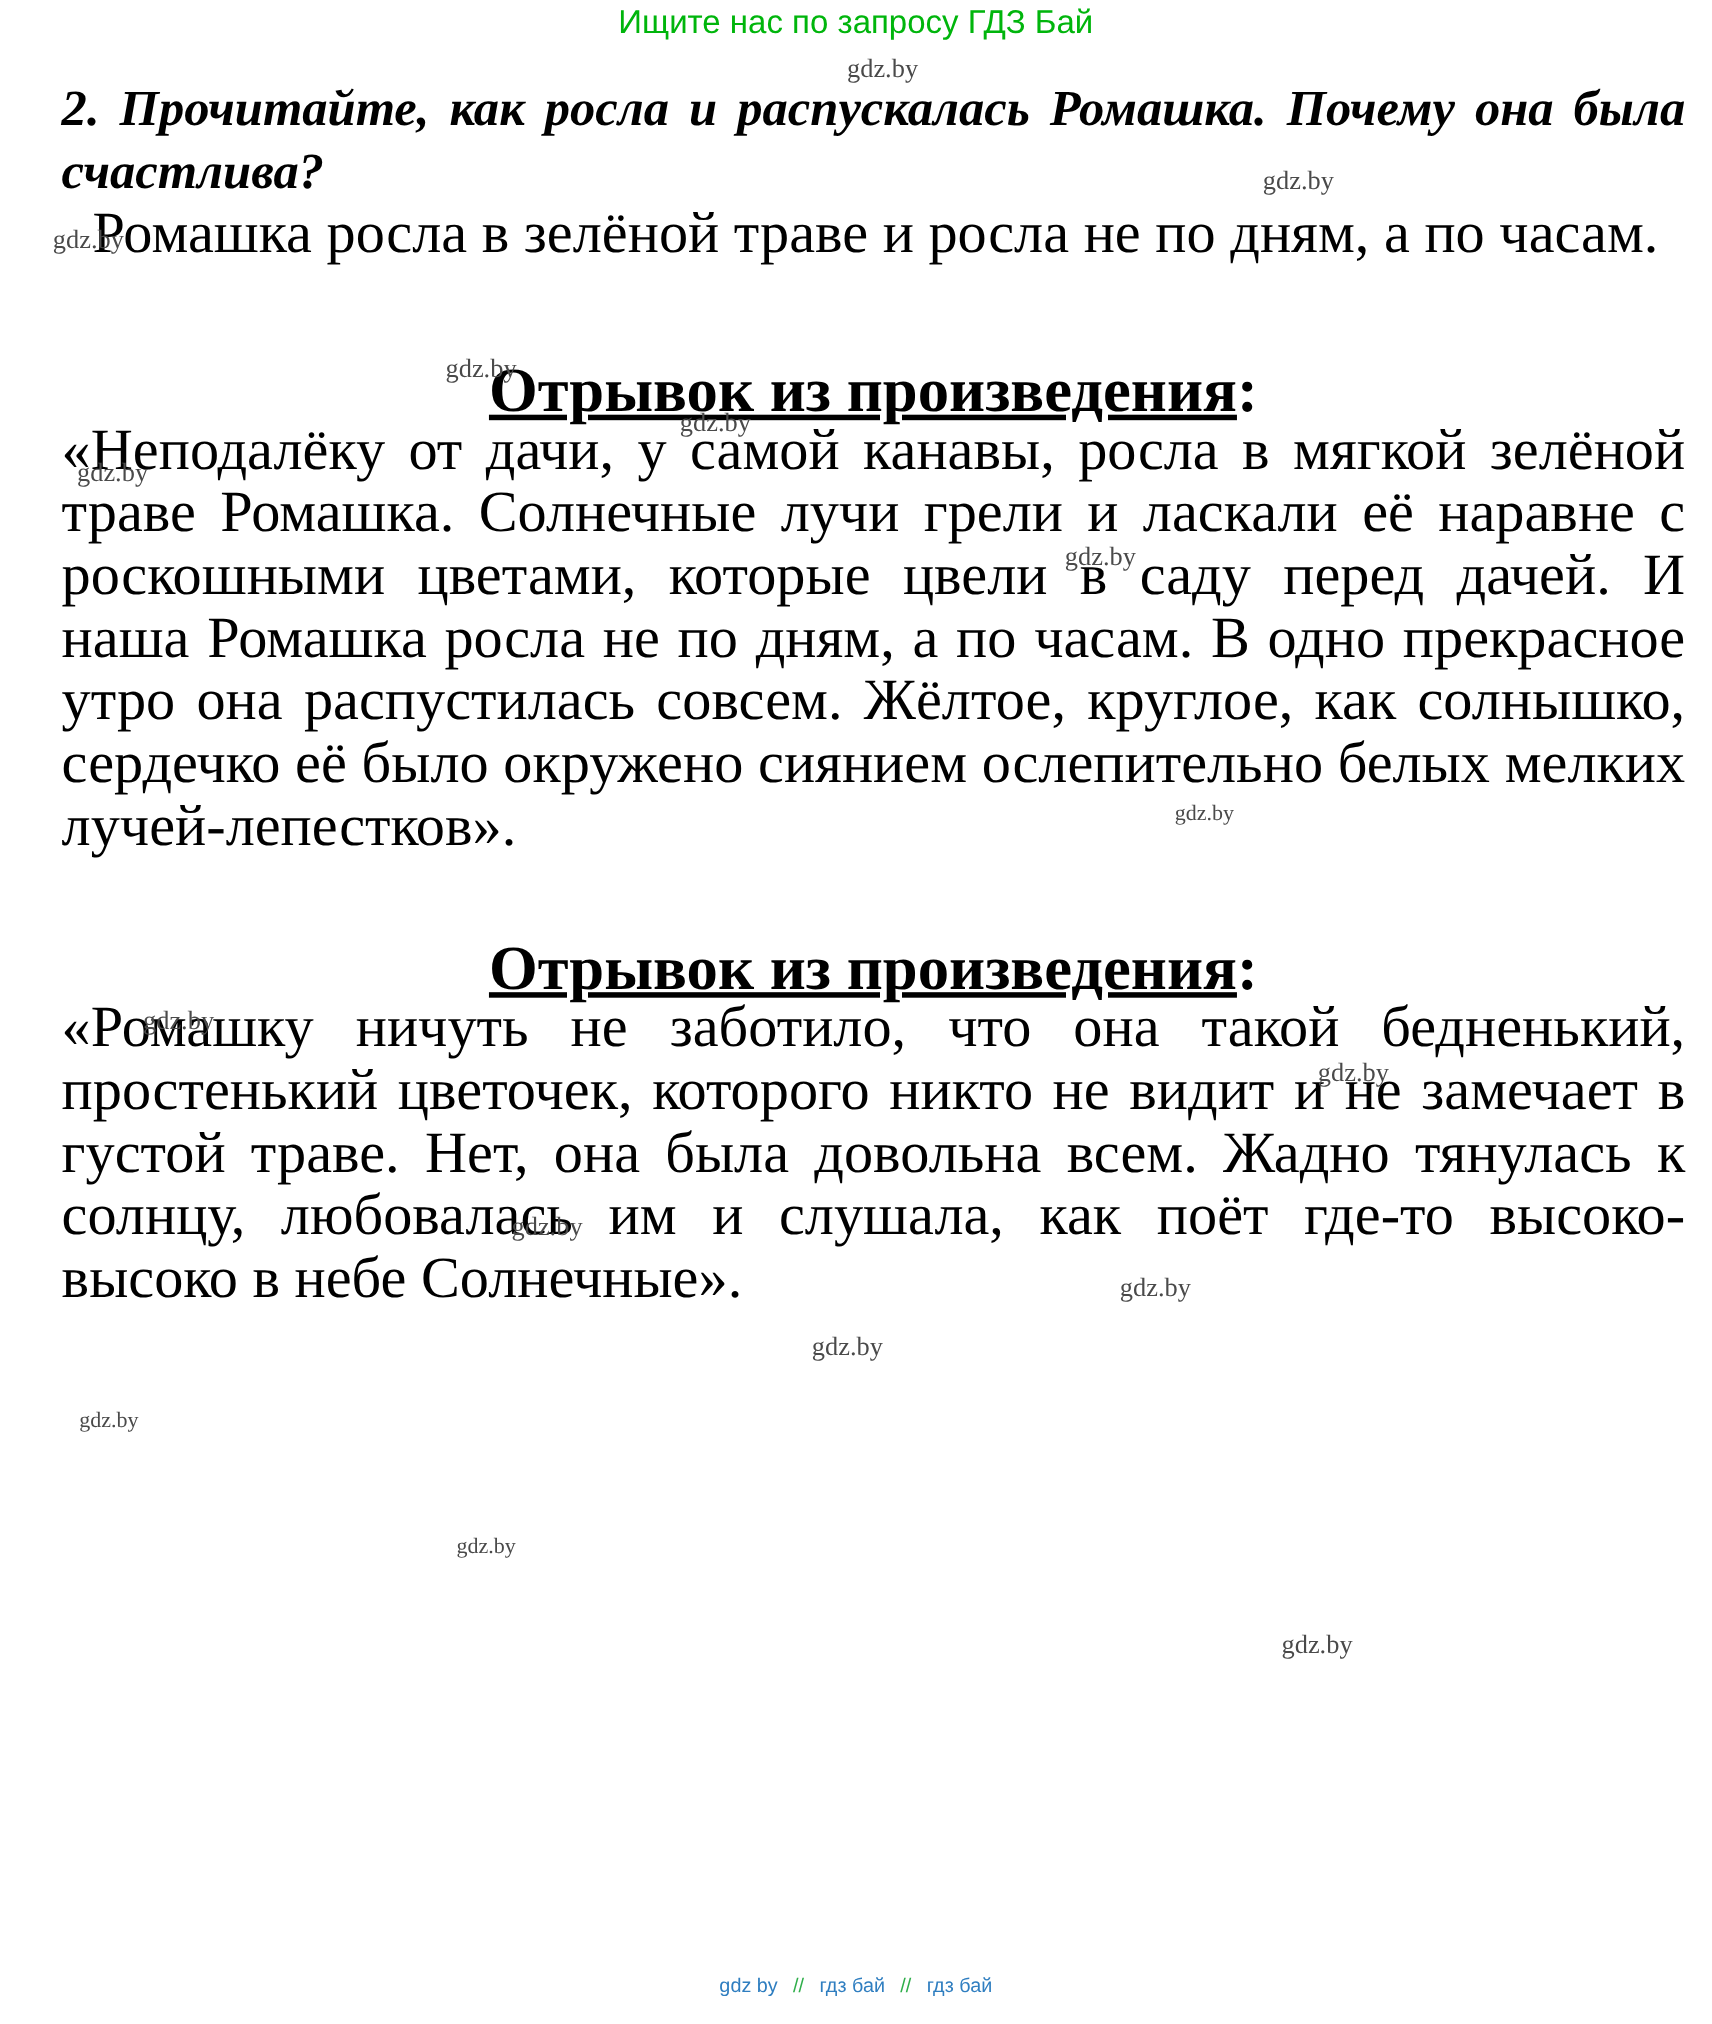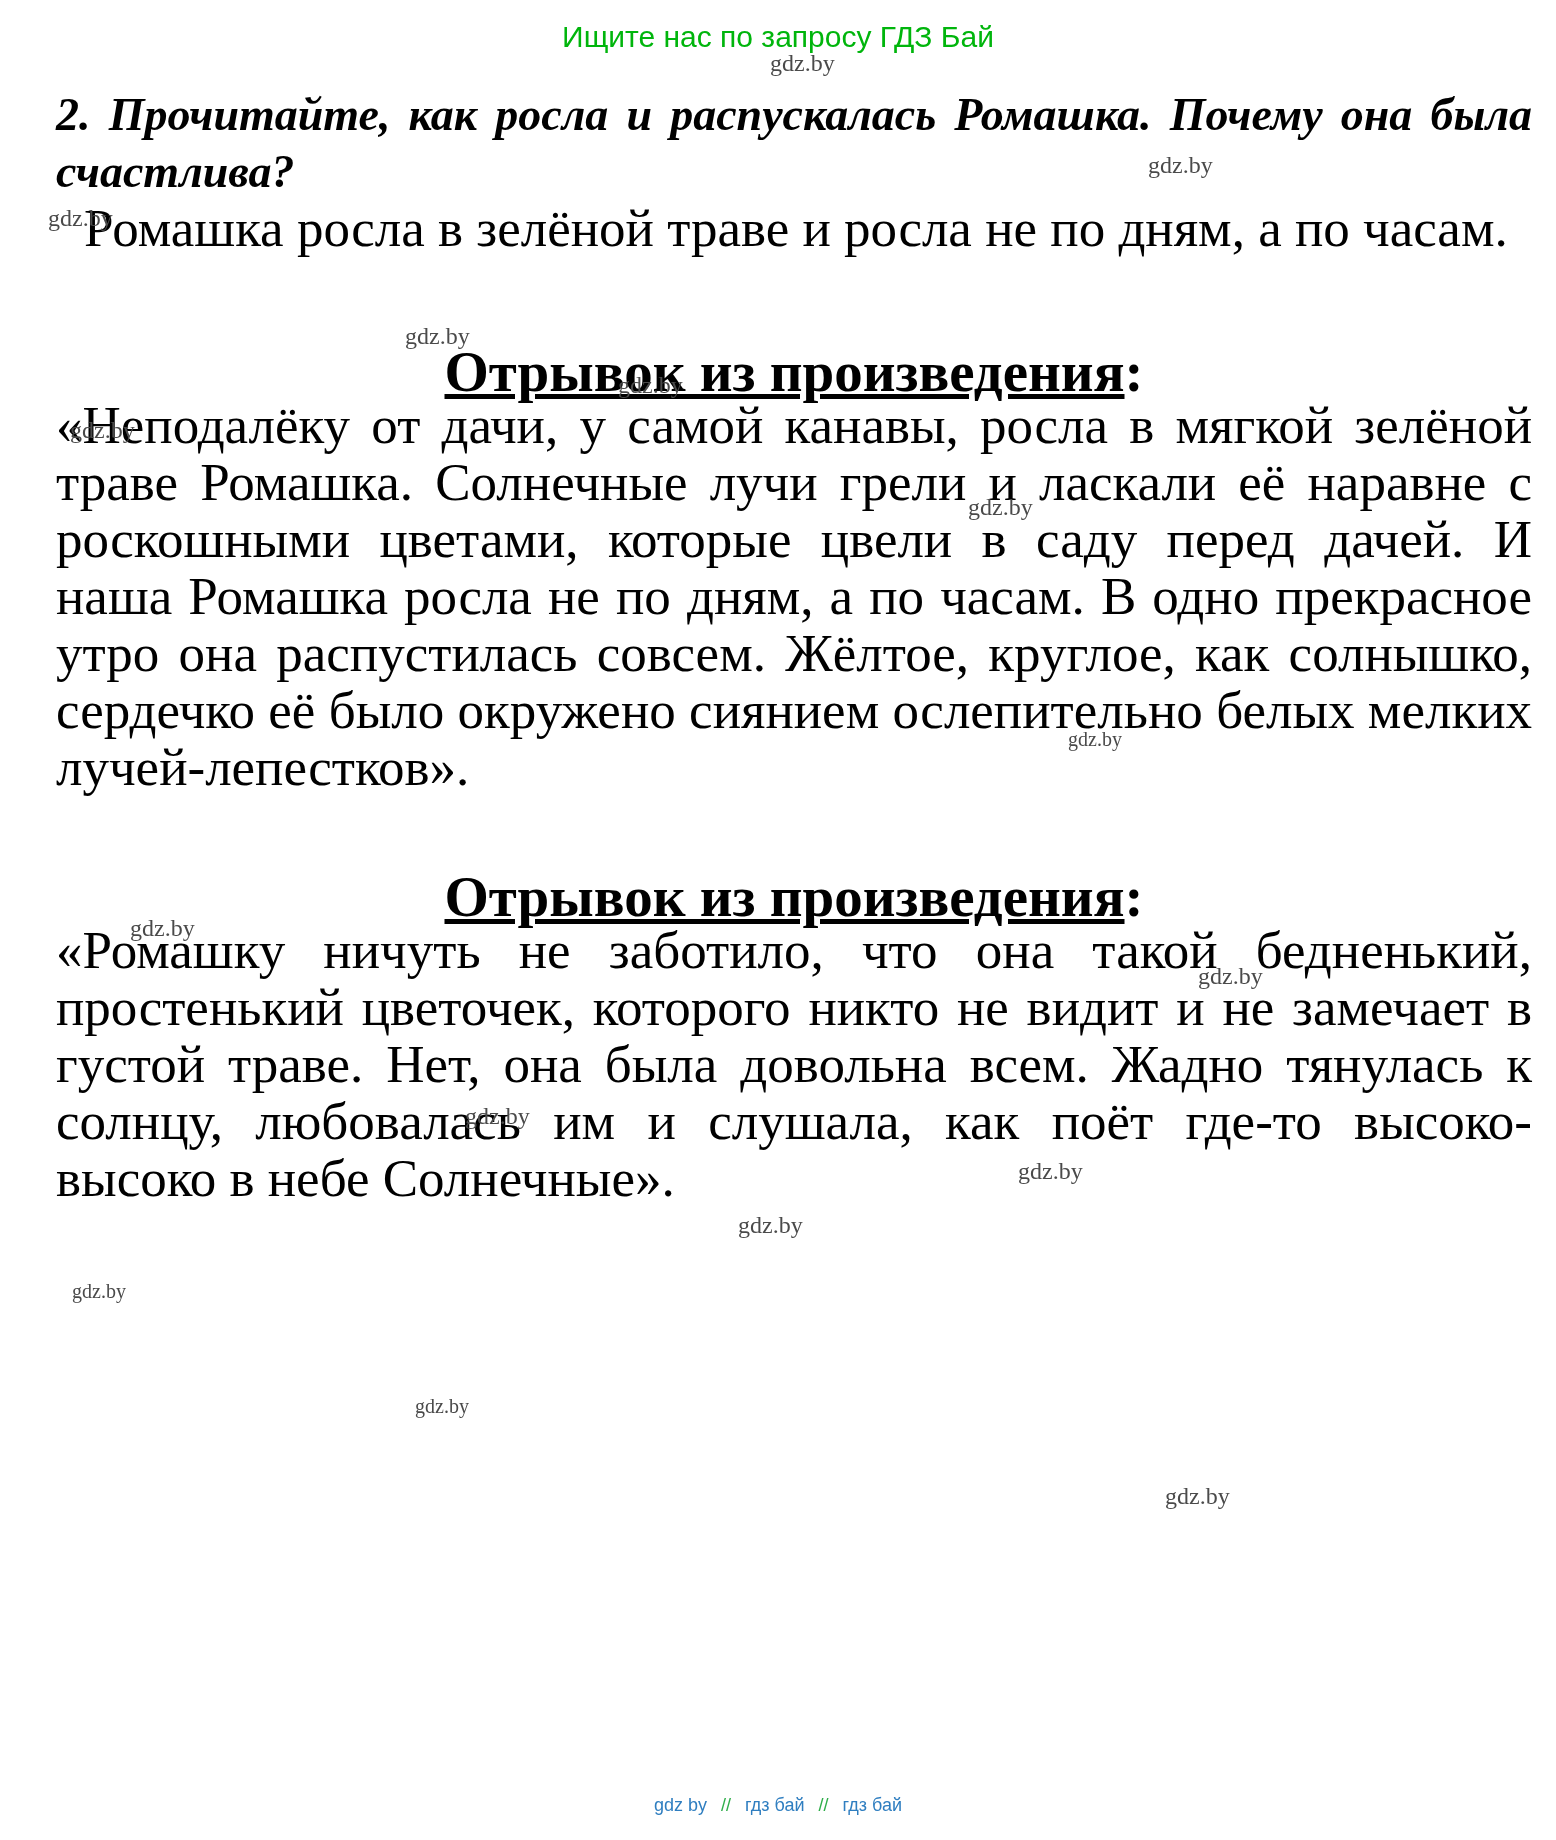--- a/index.html
+++ b/index.html
@@ -11,21 +11,21 @@
     width: 1556px;
     height: 1840px;
     position: relative;
     font-family: "Liberation Serif", serif;
     color: #000000;
     overflow: hidden;
   }
 
   
   .banner {
-    padding-top: 20px;
+    padding-top: 4px;
     text-align: center;
     font-family: "Liberation Sans", sans-serif;
     font-size: 30px;
     color: #00b50c;
   }
 
   
   .content {
     padding: 0 24px 0 56px;
   }

